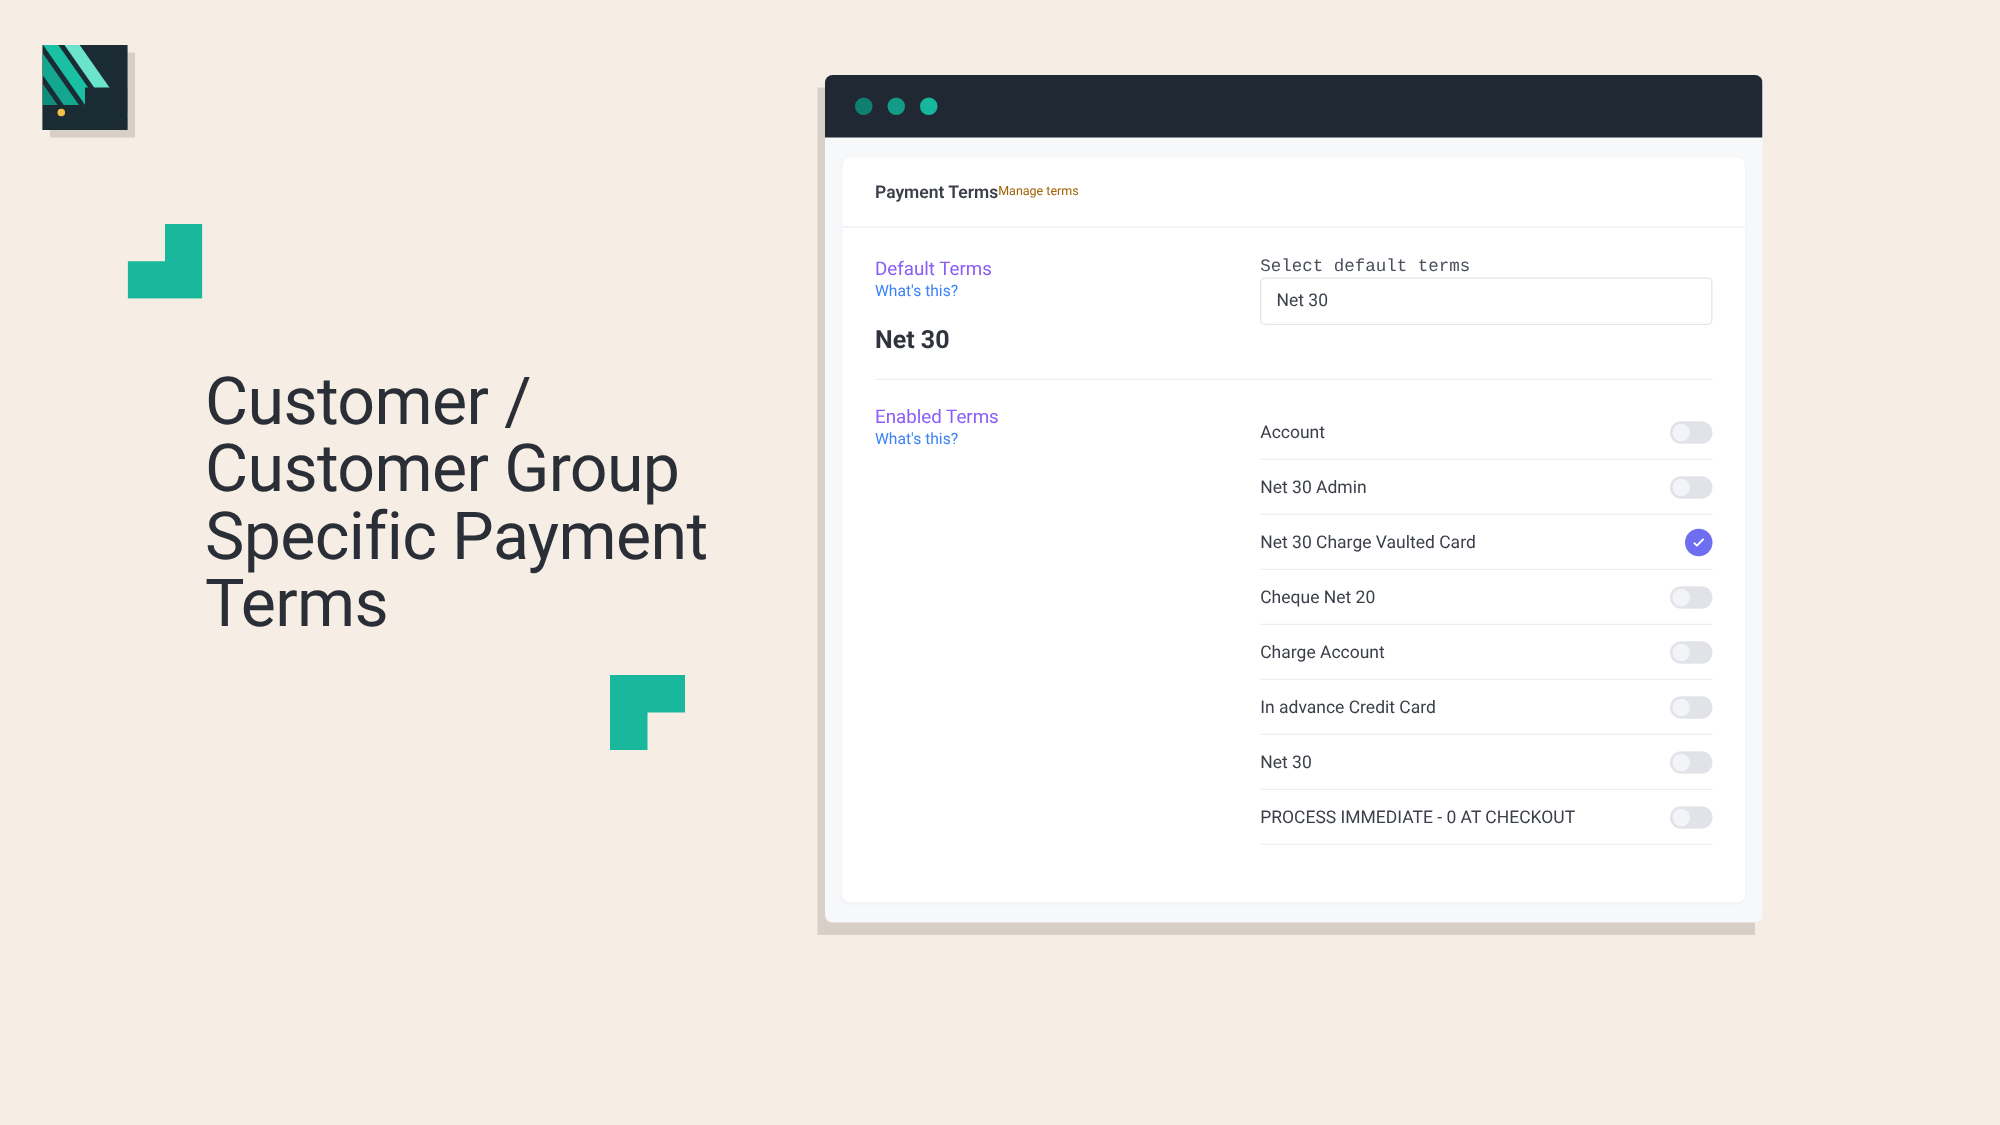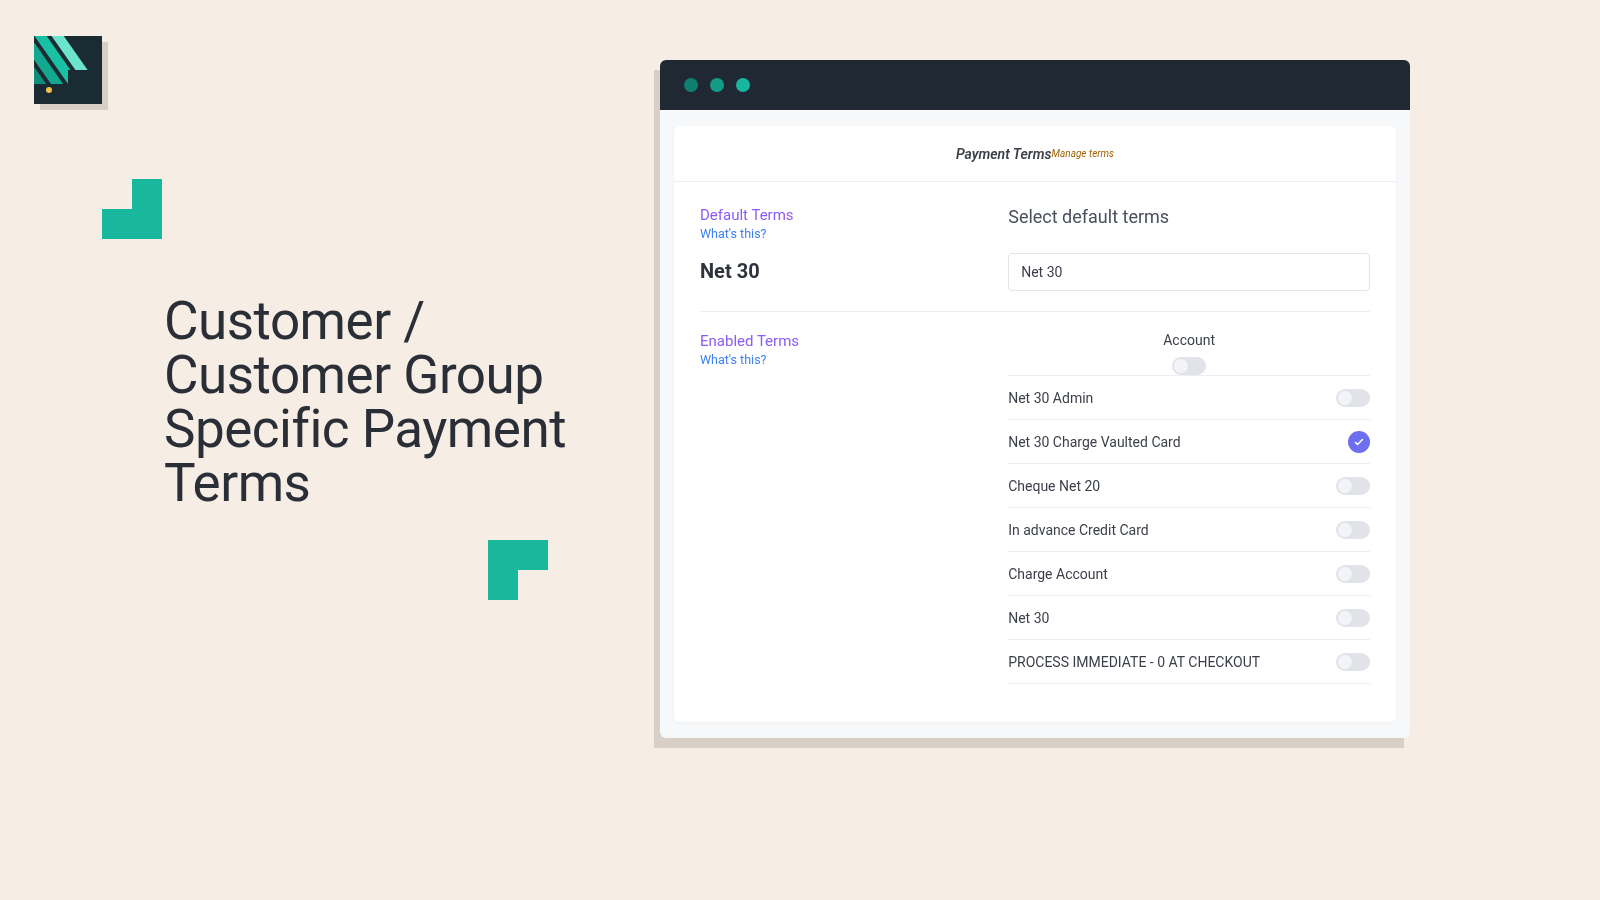--- a/index.html
+++ b/index.html
@@ -106,24 +106,23 @@
     background: #fff;
     border-radius: 6px;
     box-shadow: 0 1px 3px rgba(0,0,0,.04);
     display: flex;
     flex-direction: column;
   }
   .card-header {
     height: 56px;
     display: flex;
     align-items: center;
-    justify-content: center;
+    justify-content: flex-start;
     padding: 0 26px;
     border-bottom: 1px solid #eceef2;
-    font-style: italic;
   }
   .card-title {
     font-size: 14px;
     color: #3b3f49;
     font-weight: 600;
   }
   .manage-link {
     font-size: 10px;
     color: #a16207;
     cursor: pointer;
@@ -153,23 +152,24 @@
     cursor: pointer;
   }
   .default-value {
     font-size: 20px;
     font-weight: 700;
     color: #2f333d;
     margin-top: 18px;
   }
 
   .select-label {
-    font-size: 18px;
+    font-size: 14px;
     color: #4a4f5c;
-    margin-bottom: 26px;
+    margin-bottom: 0;
+    font-family: Liberation Mono, monospace;
   }
   .select-box {
     height: 38px;
     border: 1px solid #e1e4ea;
     border-radius: 4px;
     display: flex;
     align-items: center;
     padding: 0 12px;
     font-size: 14px;
     color: #3b3f49;
@@ -179,21 +179,21 @@
 
   .term-row {
     display: flex;
     align-items: center;
     justify-content: space-between;
     height: 44px;
     border-bottom: 1px solid #eceef2;
     font-size: 14px;
     color: #3b3f49;
   }
-  .term-row:first-child { border-top: none; flex-direction: column; }
+  .term-row:first-child { border-top: none; }
 
   .toggle {
     width: 34px; height: 18px;
     background: #e1e3e9;
     border-radius: 10px;
     position: relative;
     cursor: pointer;
   }
   .toggle .knob {
     position: absolute;
@@ -296,27 +296,27 @@
                 </svg>
               </div>
             </div>
             <div class="term-row">
               <span>Cheque Net 20</span>
               <div class="toggle">
                 <div class="knob"></div>
               </div>
             </div>
             <div class="term-row">
+              <span>Charge Account</span>
+              <div class="toggle">
+                <div class="knob"></div>
+              </div>
+            </div>
+            <div class="term-row">
               <span>In advance Credit Card</span>
-              <div class="toggle">
-                <div class="knob"></div>
-              </div>
-            </div>
-            <div class="term-row">
-              <span>Charge Account</span>
               <div class="toggle">
                 <div class="knob"></div>
               </div>
             </div>
             <div class="term-row">
               <span>Net 30</span>
               <div class="toggle">
                 <div class="knob"></div>
               </div>
             </div>

